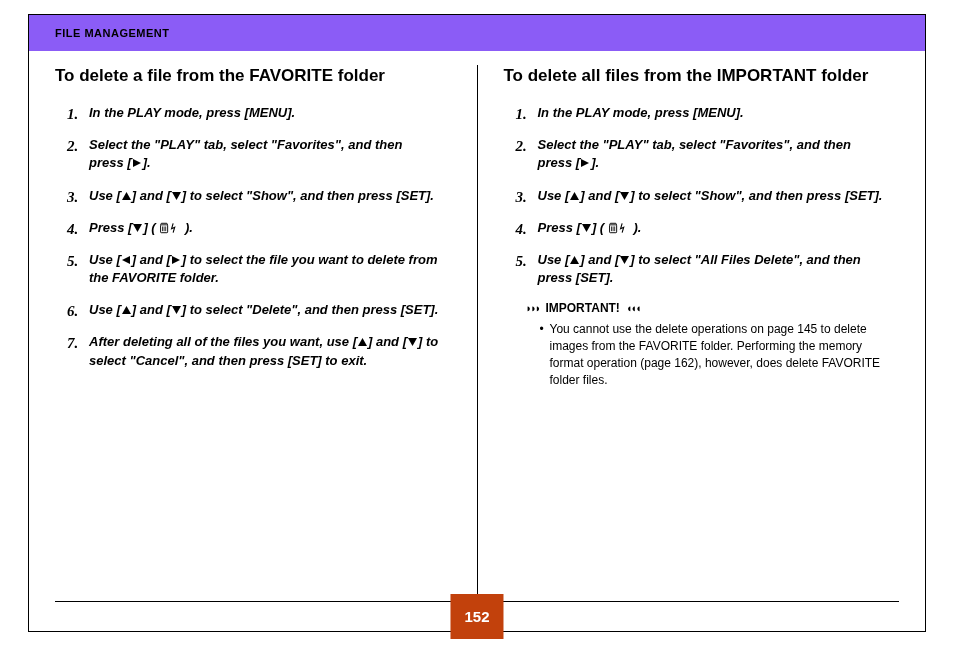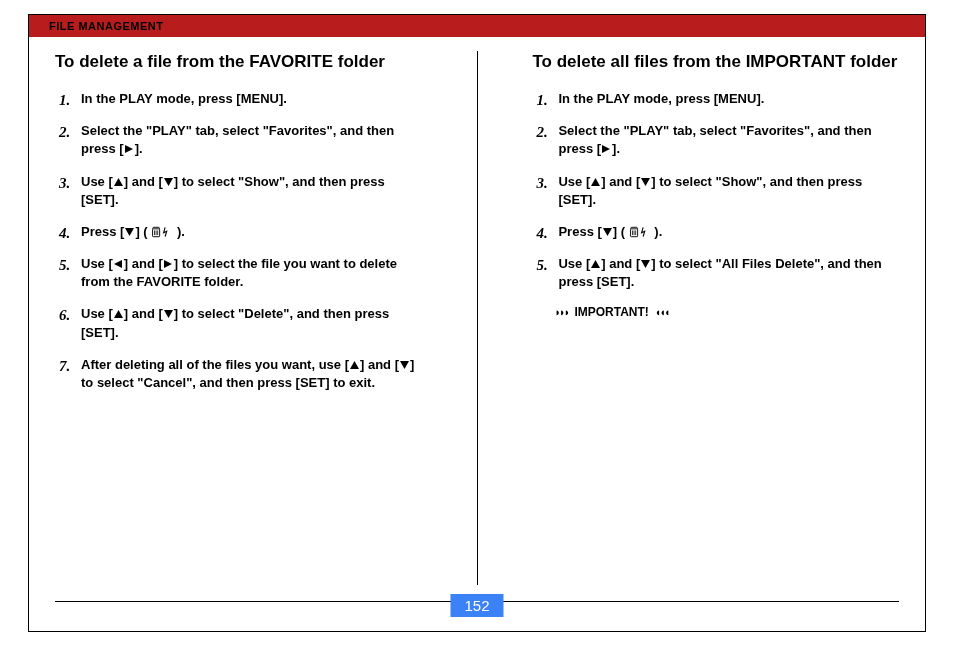--- a/index.html
+++ b/index.html
@@ -15,57 +15,57 @@
   .frame {
     position: absolute;
     left: 28px;
     right: 28px;
     top: 14px;
     bottom: 14px;
     border: 1px solid #000;
     box-sizing: border-box;
   }
   .header-bar {
-    background: #b91c1c;
-    height: 22px;
+    background: #8b5cf6;
+    height: 36px;
     display: flex;
     align-items: center;
-    padding-left: 20px;
+    padding-left: 26px;
     font-size: 11px;
     font-weight: bold;
     letter-spacing: 0.5px;
     color: #000;
   }
   .content {
     display: flex;
     padding: 14px 0 0 0;
     height: 548px;
     box-sizing: border-box;
-    gap: 29px;
   }
   .col {
     width: 50%;
     padding: 0 26px 0 26px;
     box-sizing: border-box;
   }
   .divider {
     width: 1px;
     background: #000;
   }
   .section-heading {
     font-size: 17px;
     font-weight: bold;
     line-height: 1.35;
     margin: 0 0 16px 0;
   }
   ol.steps {
     list-style: none;
-    margin: 4px;
+    margin: 12px;
     padding: 0;
     counter-reset: step;
+    font-style: italic;
   }
   ol.steps > li {
     counter-increment: step;
     font-size: 13px;
     font-weight: bold;
     line-height: 1.4;
     margin: 0 0 14px 0;
     padding-left: 22px;
     position: relative;
   }
@@ -129,25 +129,25 @@
   .footer-line {
     height: 1px;
     background: #000;
     margin: 0 26px;
   }
   .page-badge {
     position: absolute;
     left: 50%;
     top: -7px;
     transform: translateX(-50%);
-    background: #3b82f6;
+    background: #c2410c;
     color: #fff;
-    font-weight: normal;
+    font-weight: bold;
     font-size: 15px;
-    padding: 3px 14px;
+    padding: 14px 14px;
   }
   .glyph {
     display: inline-block;
     font-style: normal;
   }
   .tri-icon {
     display: inline-block;
     width: 11px;
     height: 10px;
     vertical-align: -1px;
@@ -228,20 +228,21 @@
               </svg></span>] and [<span class="glyph"><svg class="tri-icon" viewBox="0 0 11 10">
                 <polygon points="1,1 10,1 5.5,9" fill="#000"></polygon>
               </svg></span>] to select "All Files Delete", and then press [SET].</li>
         </ol>
 
       <div class="important-row">
         <span class="imp-deco glyph">◗◗◗</span>
         <span>IMPORTANT!</span>
         <span class="imp-deco glyph">◖◖◖</span>
       </div>
+      <div class="important-note">You cannot use the delete operations on page 145 to delete images from the FAVORITE folder. Performing the memory format operation (page 162), however, does delete FAVORITE folder files.</div>
     </div>
 
   </div>
 
   <div class="footer">
     <div class="footer-line"></div>
     <div class="page-badge">
       <span>152</span>
     </div>
   </div>

